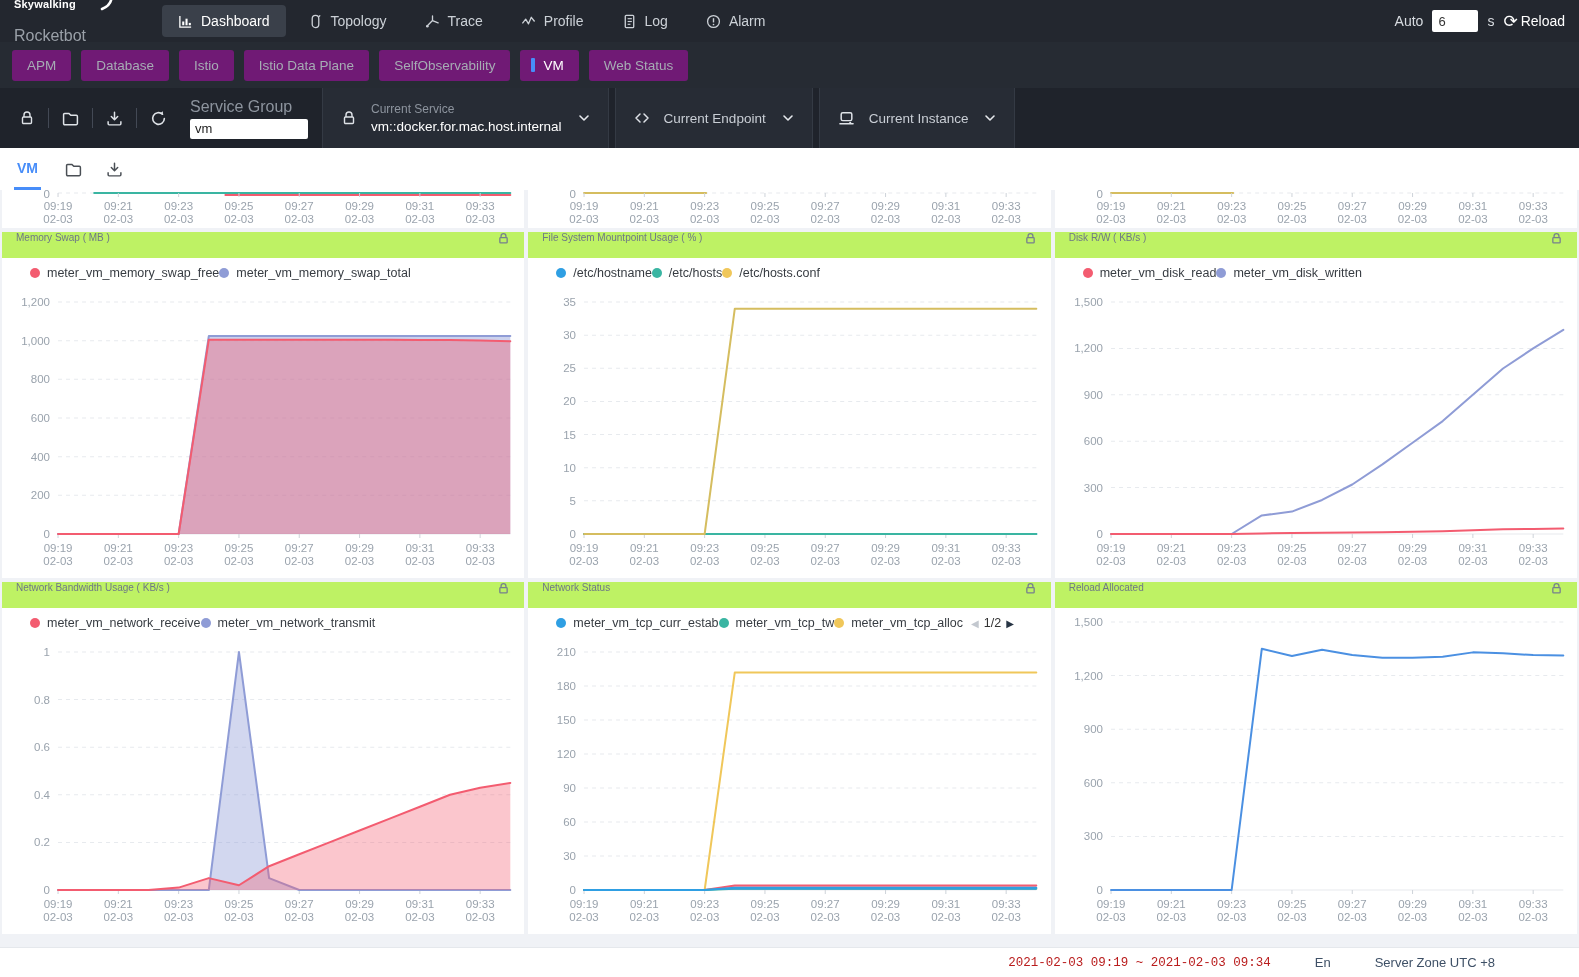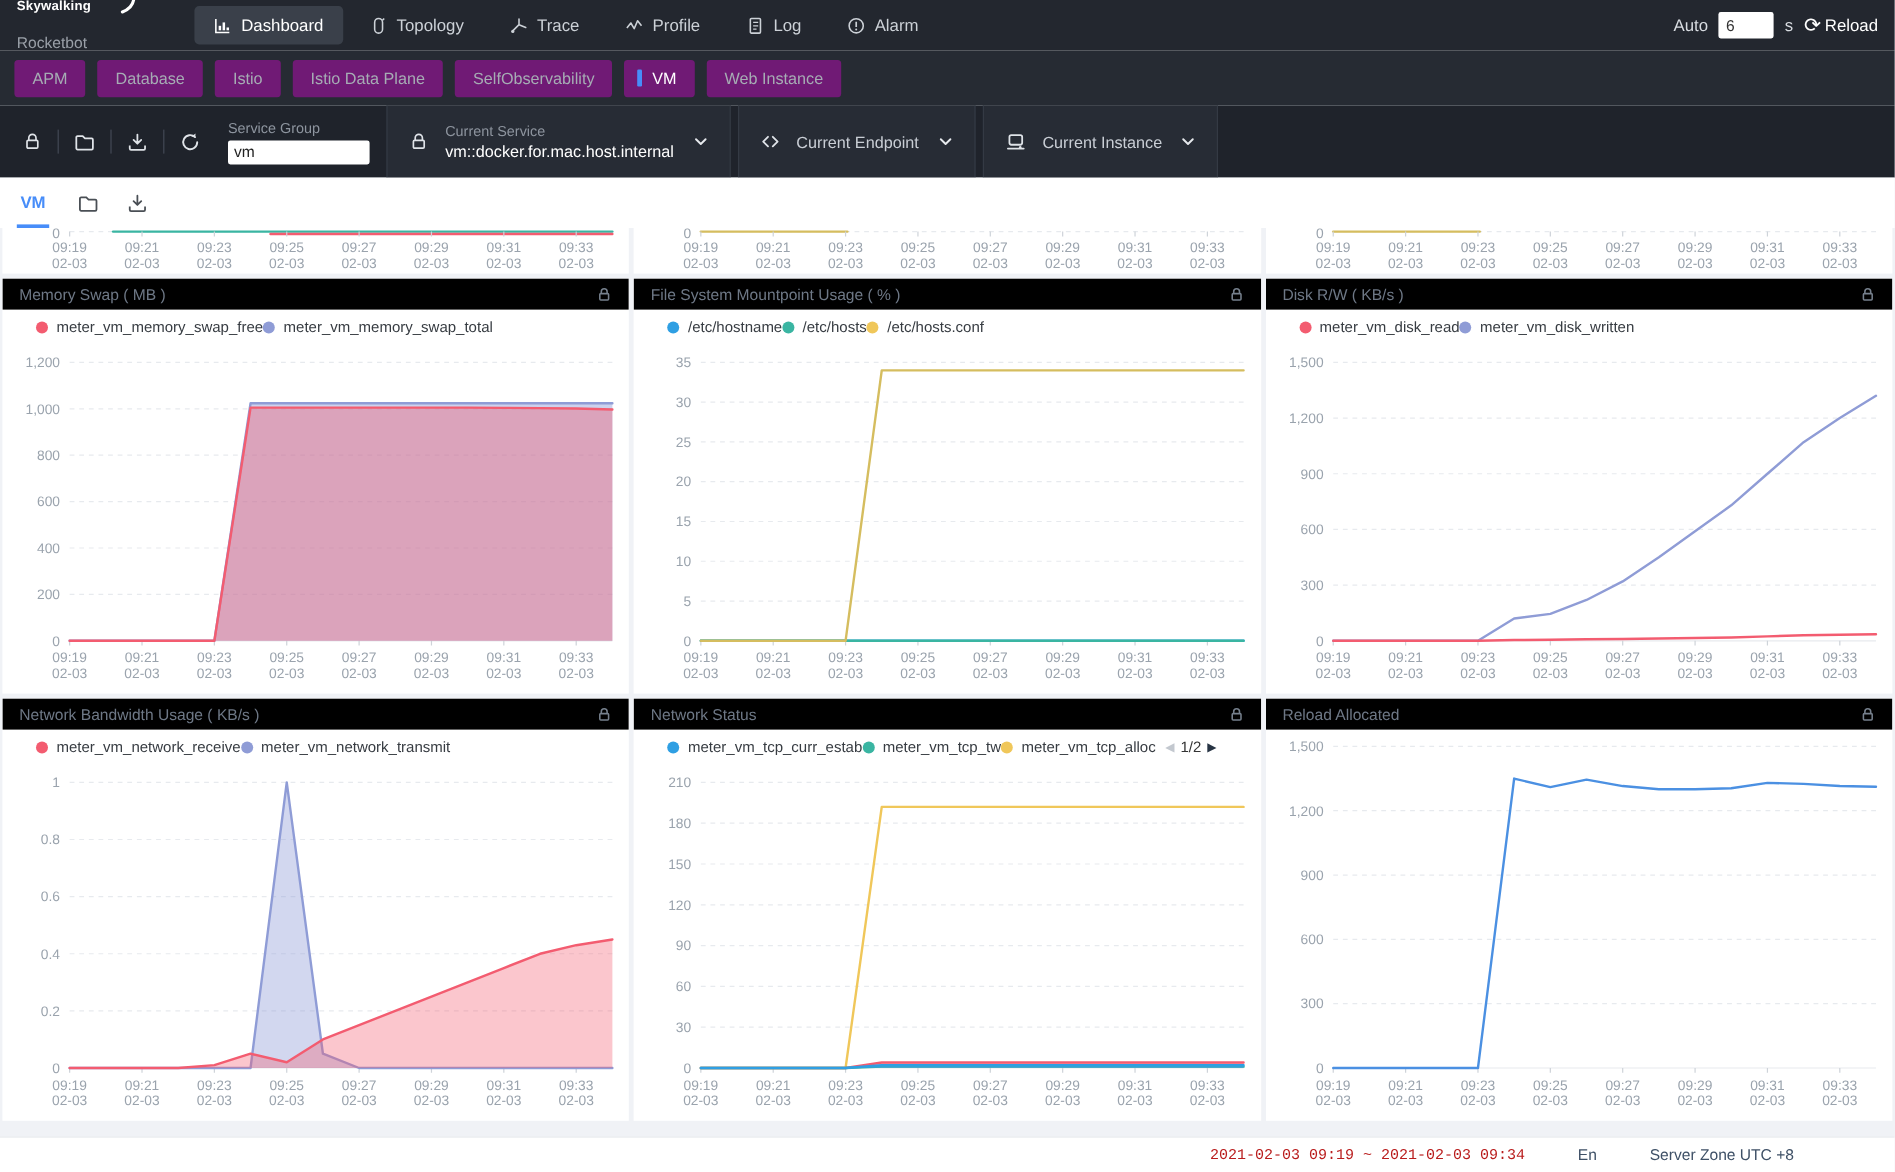--- a/index.html
+++ b/index.html
@@ -3,21 +3,21 @@
 <meta charset="utf-8">
 <style>
   *{box-sizing:border-box;margin:0;padding:0}
   html,body{width:1579px;height:977px;overflow:hidden}
   body{font-family:"Liberation Sans",sans-serif;background:#f0f2f6;display:flex;flex-direction:column}
 
   
   .topbar{height:42px;background:#23272f;display:flex;align-items:center;color:#d8dce1;flex:0 0 auto}
   .logo{margin-left:14px;line-height:1;position:relative;width:118px}
   .logo-title{font-size:11px;font-weight:bold;color:#fff;letter-spacing:.2px}
-  .logo-sub{font-size:13px;color:#9aa0a8;margin-top:18px}
+  .logo-sub{font-size:16px;color:#9aa0a8;margin-top:18px}
   .logo-swoosh{position:absolute;top:-2px;left:86px}
   .nav{display:flex;align-items:center;gap:6px;margin-left:30px;height:100%}
   .nav-item{display:flex;align-items:center;gap:8px;padding:8px 16px;font-size:14px;color:#ccd1d7;border-radius:4px;cursor:pointer}
   .nav-item.active{background:#3a404a;color:#fff}
   .nav-item svg{flex:0 0 auto}
   .top-right{margin-left:auto;display:flex;align-items:center;gap:9px;margin-right:14px;font-size:14px}
   .auto-input{width:46px;height:22px;border:none;border-radius:2px;background:#fff;color:#333;font-size:13px;padding:0 6px;font-family:"Liberation Sans",sans-serif}
   .reload-btn{display:flex;align-items:center;gap:3px;cursor:pointer;color:#fff}
   .reload-glyph{font-size:17px;line-height:1}
 
@@ -26,38 +26,38 @@
   .tab{background:#701a75;color:#a6acb4;padding:8px 15px;border-radius:3px;font-size:13.5px;cursor:pointer;display:flex;align-items:center;gap:8px}
   .tab.active{color:#fff;padding-left:11px}
   .tab-ind{width:4px;height:14px;background:#478df9;border-radius:1px;display:inline-block}
 
   
   .toolbar{height:60px;background:#1f232b;display:flex;align-items:stretch;color:#e6e9ed;flex:0 0 auto}
   .tool-icons{display:flex;align-items:center;padding-left:6px}
   .tbtn{padding:0 13px;display:flex;align-items:center;cursor:pointer;color:#dfe3e8}
   .tdiv{width:1px;height:20px;background:#434955}
   .sg{display:flex;flex-direction:column;justify-content:center;gap:3px;margin:0 14px 0 10px}
-  .sg-label{font-size:12px;color:#8d949e}
+  .sg-label{font-size:16px;color:#8d949e}
   .sg-input{width:118px;height:20px;border:none;border-radius:2px;font-size:13px;padding:0 5px;color:#222;font-family:"Liberation Sans",sans-serif}
   .tsec{background:#272c35;border-left:1px solid #343a44;border-right:1px solid #343a44;display:flex;align-items:center;padding:0 18px;margin-right:6px;cursor:pointer}
   .tsec .txt{display:flex;flex-direction:column;gap:3px;margin:0 16px 0 14px}
   .tsec .lab{font-size:12px;color:#8d949e}
   .tsec .val{font-size:13.5px;color:#fff}
   .tsec .only{font-size:13.5px;color:#c9ced5;margin:0 16px 0 14px}
   .chev{color:#e6e9ed}
 
   
   .vmbar{height:42px;background:#fff;display:flex;align-items:center;padding-left:14px;gap:24px;flex:0 0 auto}
   .vmtab{height:100%;display:flex;align-items:center;color:#478df9;font-size:14px;font-weight:bold;border-bottom:3px solid #478df9;padding:0 3px;cursor:pointer}
   .vmbar .tbtn{color:#4a4f55;padding:0}
 
   
   .content{flex:1;padding:0 2px;display:grid;grid-template-columns:repeat(3,1fr);grid-template-rows:38px 346px 352px;gap:4px;align-content:start}
   .panel{background:#fff;display:flex;flex-direction:column;overflow:hidden}
-  .panel-h{height:26px;flex:0 0 auto;background:#000000;color:#6e7886;font-size:13px;display:flex;align-items:center;justify-content:space-between;padding:0 14px}
+  .panel-h{height:26px;flex:0 0 auto;background:#bef264;color:#6e7886;font-size:10px;display:flex;align-items:flex-start;justify-content:space-between;padding:0 14px}
   .panel-h .lock{color:#76808d;cursor:pointer;display:flex}
   .legend{height:30px;flex:0 0 auto;display:flex;align-items:center;padding-left:28px;font-size:12.5px;color:#373c42}
   .legend-items{display:flex;align-items:center;}
   .legend-item{display:flex;align-items:center;gap:7px;cursor:pointer}
   .dot{width:10px;height:10px;border-radius:50%;display:inline-block}
   .pager{display:flex;align-items:center;gap:5px;margin-left:8px;font-size:12.5px;color:#333}
   .pg{font-size:10px;cursor:pointer}
   .pg.prev{color:#c3c8cf}
   .pg.next{color:#273444}
   svg.chart{display:block;width:100%;flex:1}
@@ -151,21 +151,21 @@
       <span>Istio Data Plane</span>
     </div>
   <div class="tab">
       <span>SelfObservability</span>
     </div>
   <div class="tab active">
       <span class="tab-ind"></span>
       <span>VM</span>
     </div>
   <div class="tab">
-      <span>Web Instance</span>
+      <span>Web Status</span>
     </div>
 </div>
 
 <div class="toolbar">
   <div class="tool-icons">
     <span class="tbtn">
         <svg width="16" height="16" viewBox="0 0 16 16">
           <path d="M5 7V5a3 3 0 0 1 6 0v2" stroke="currentColor" stroke-width="1.4" fill="none"></path>
           <rect x="3.5" y="7" width="9" height="6.5" rx="1" stroke="currentColor" stroke-width="1.4" fill="none"></rect>
         </svg>

